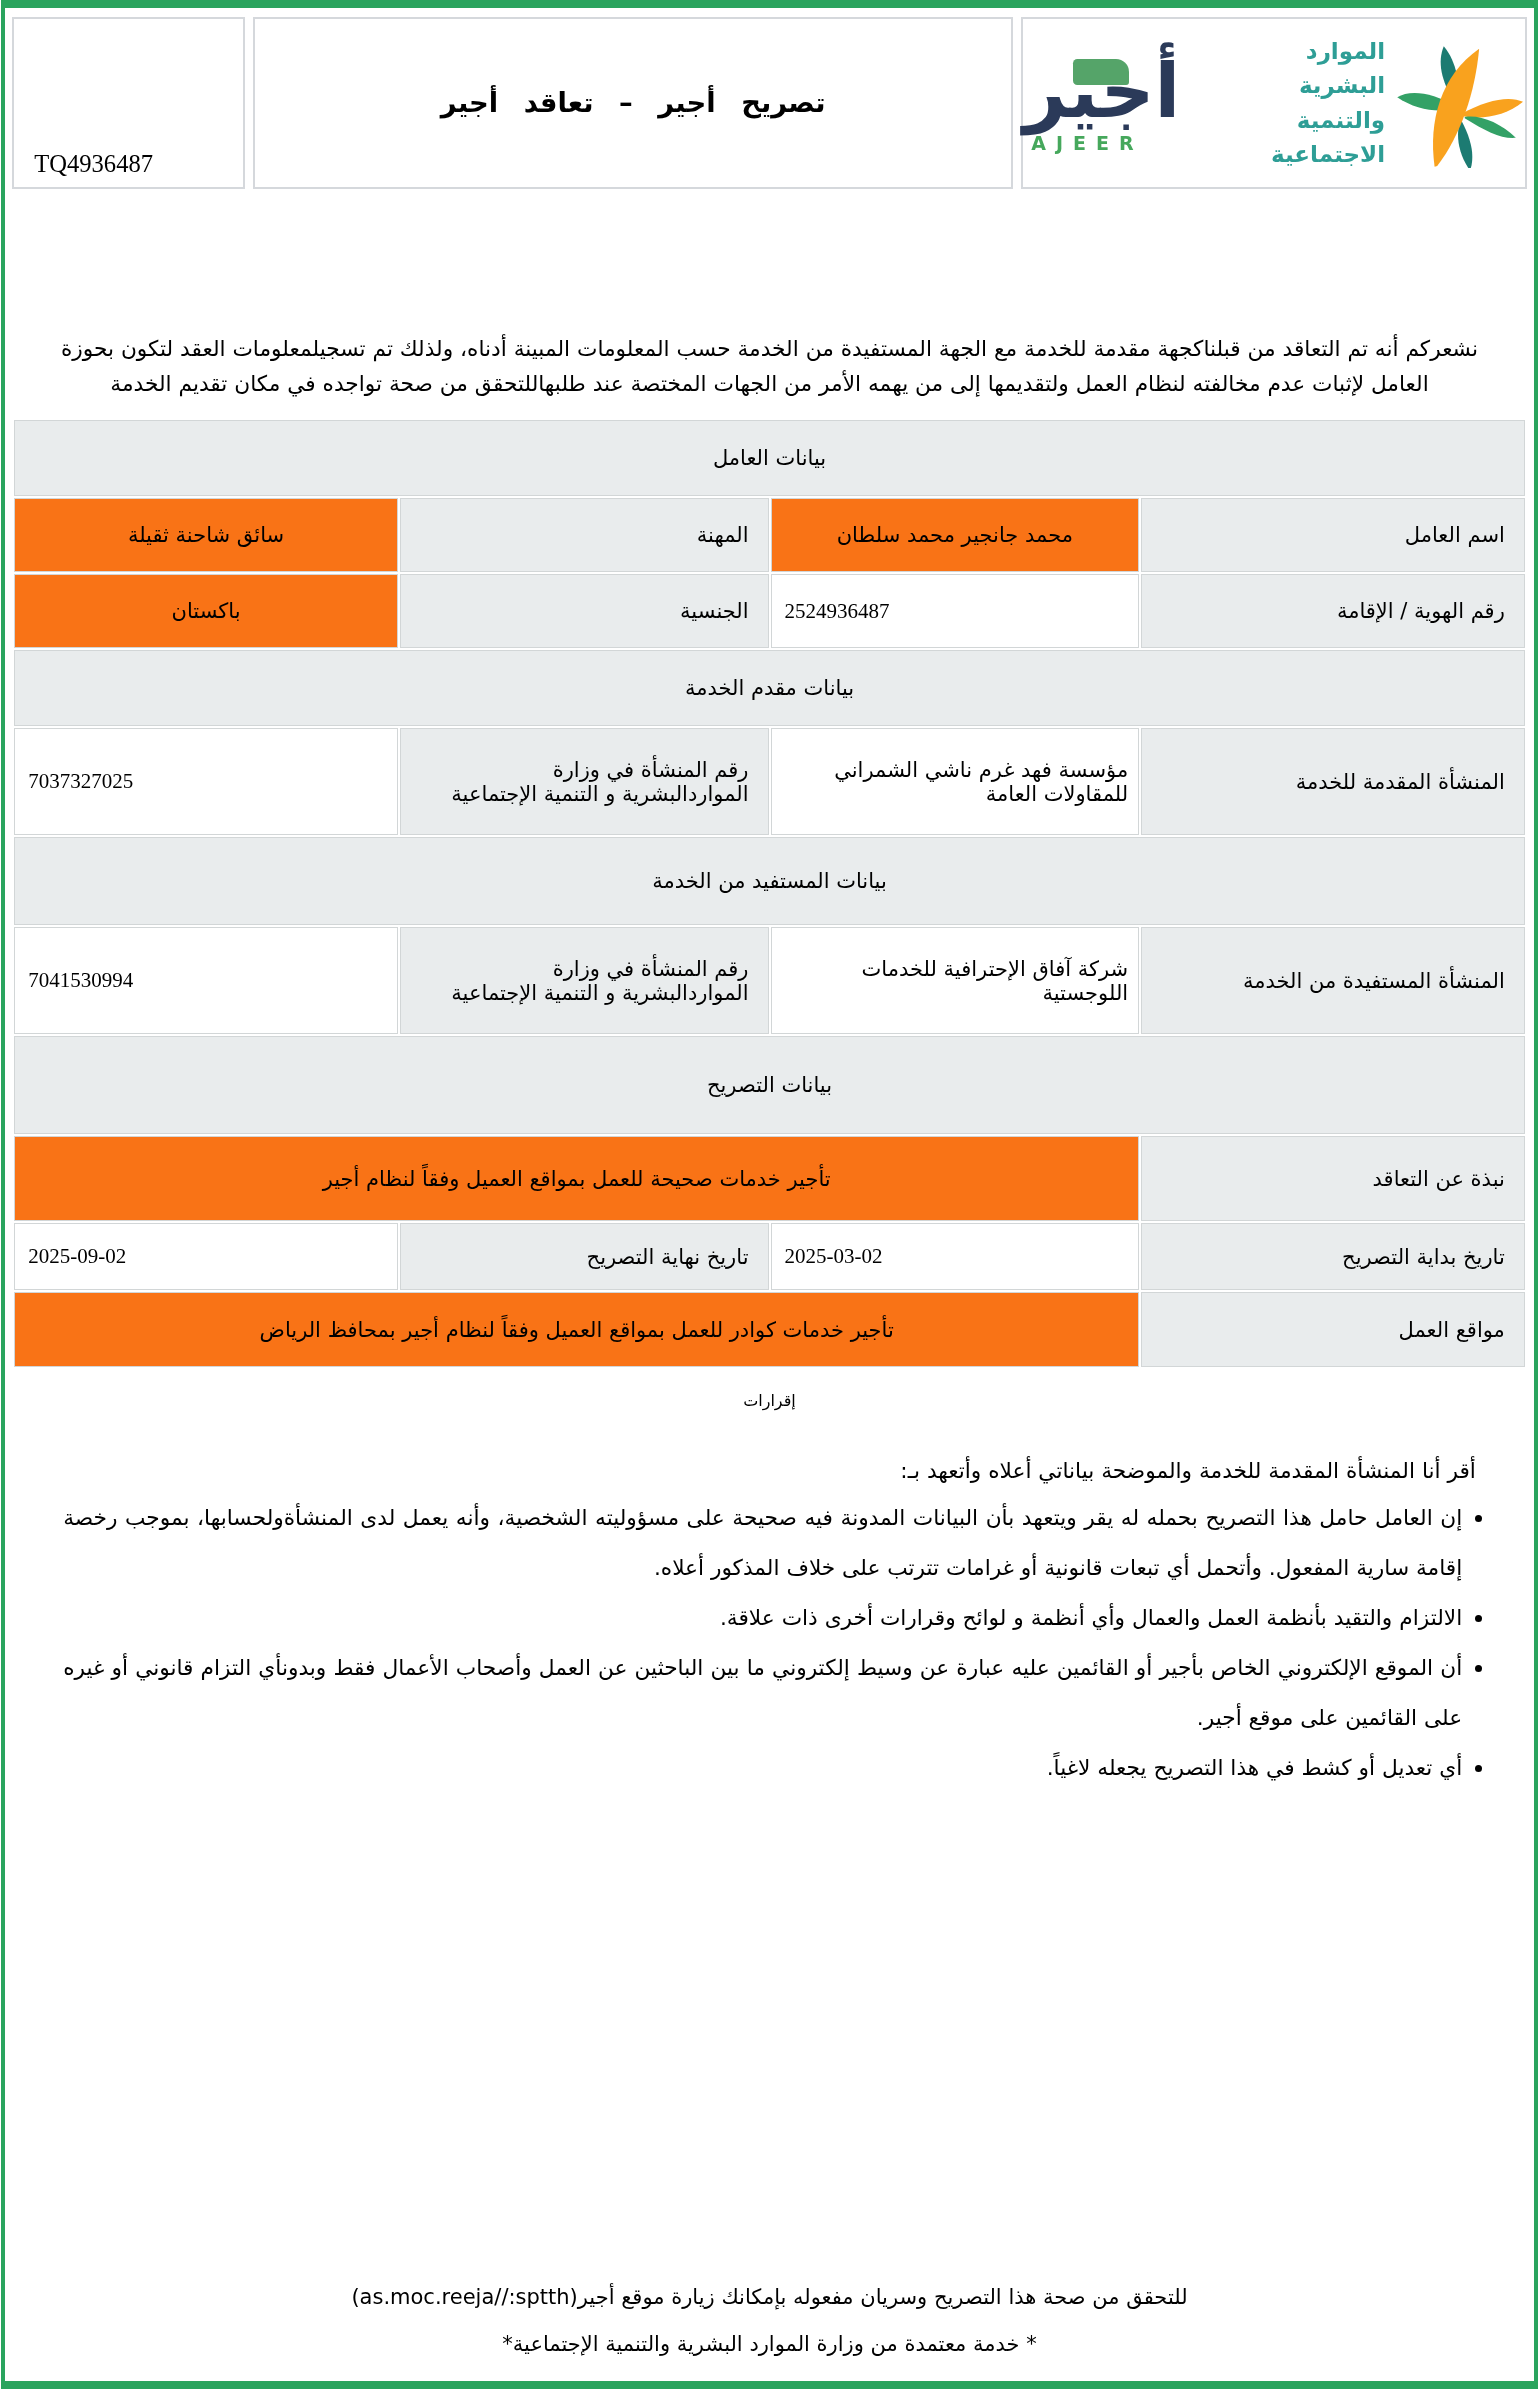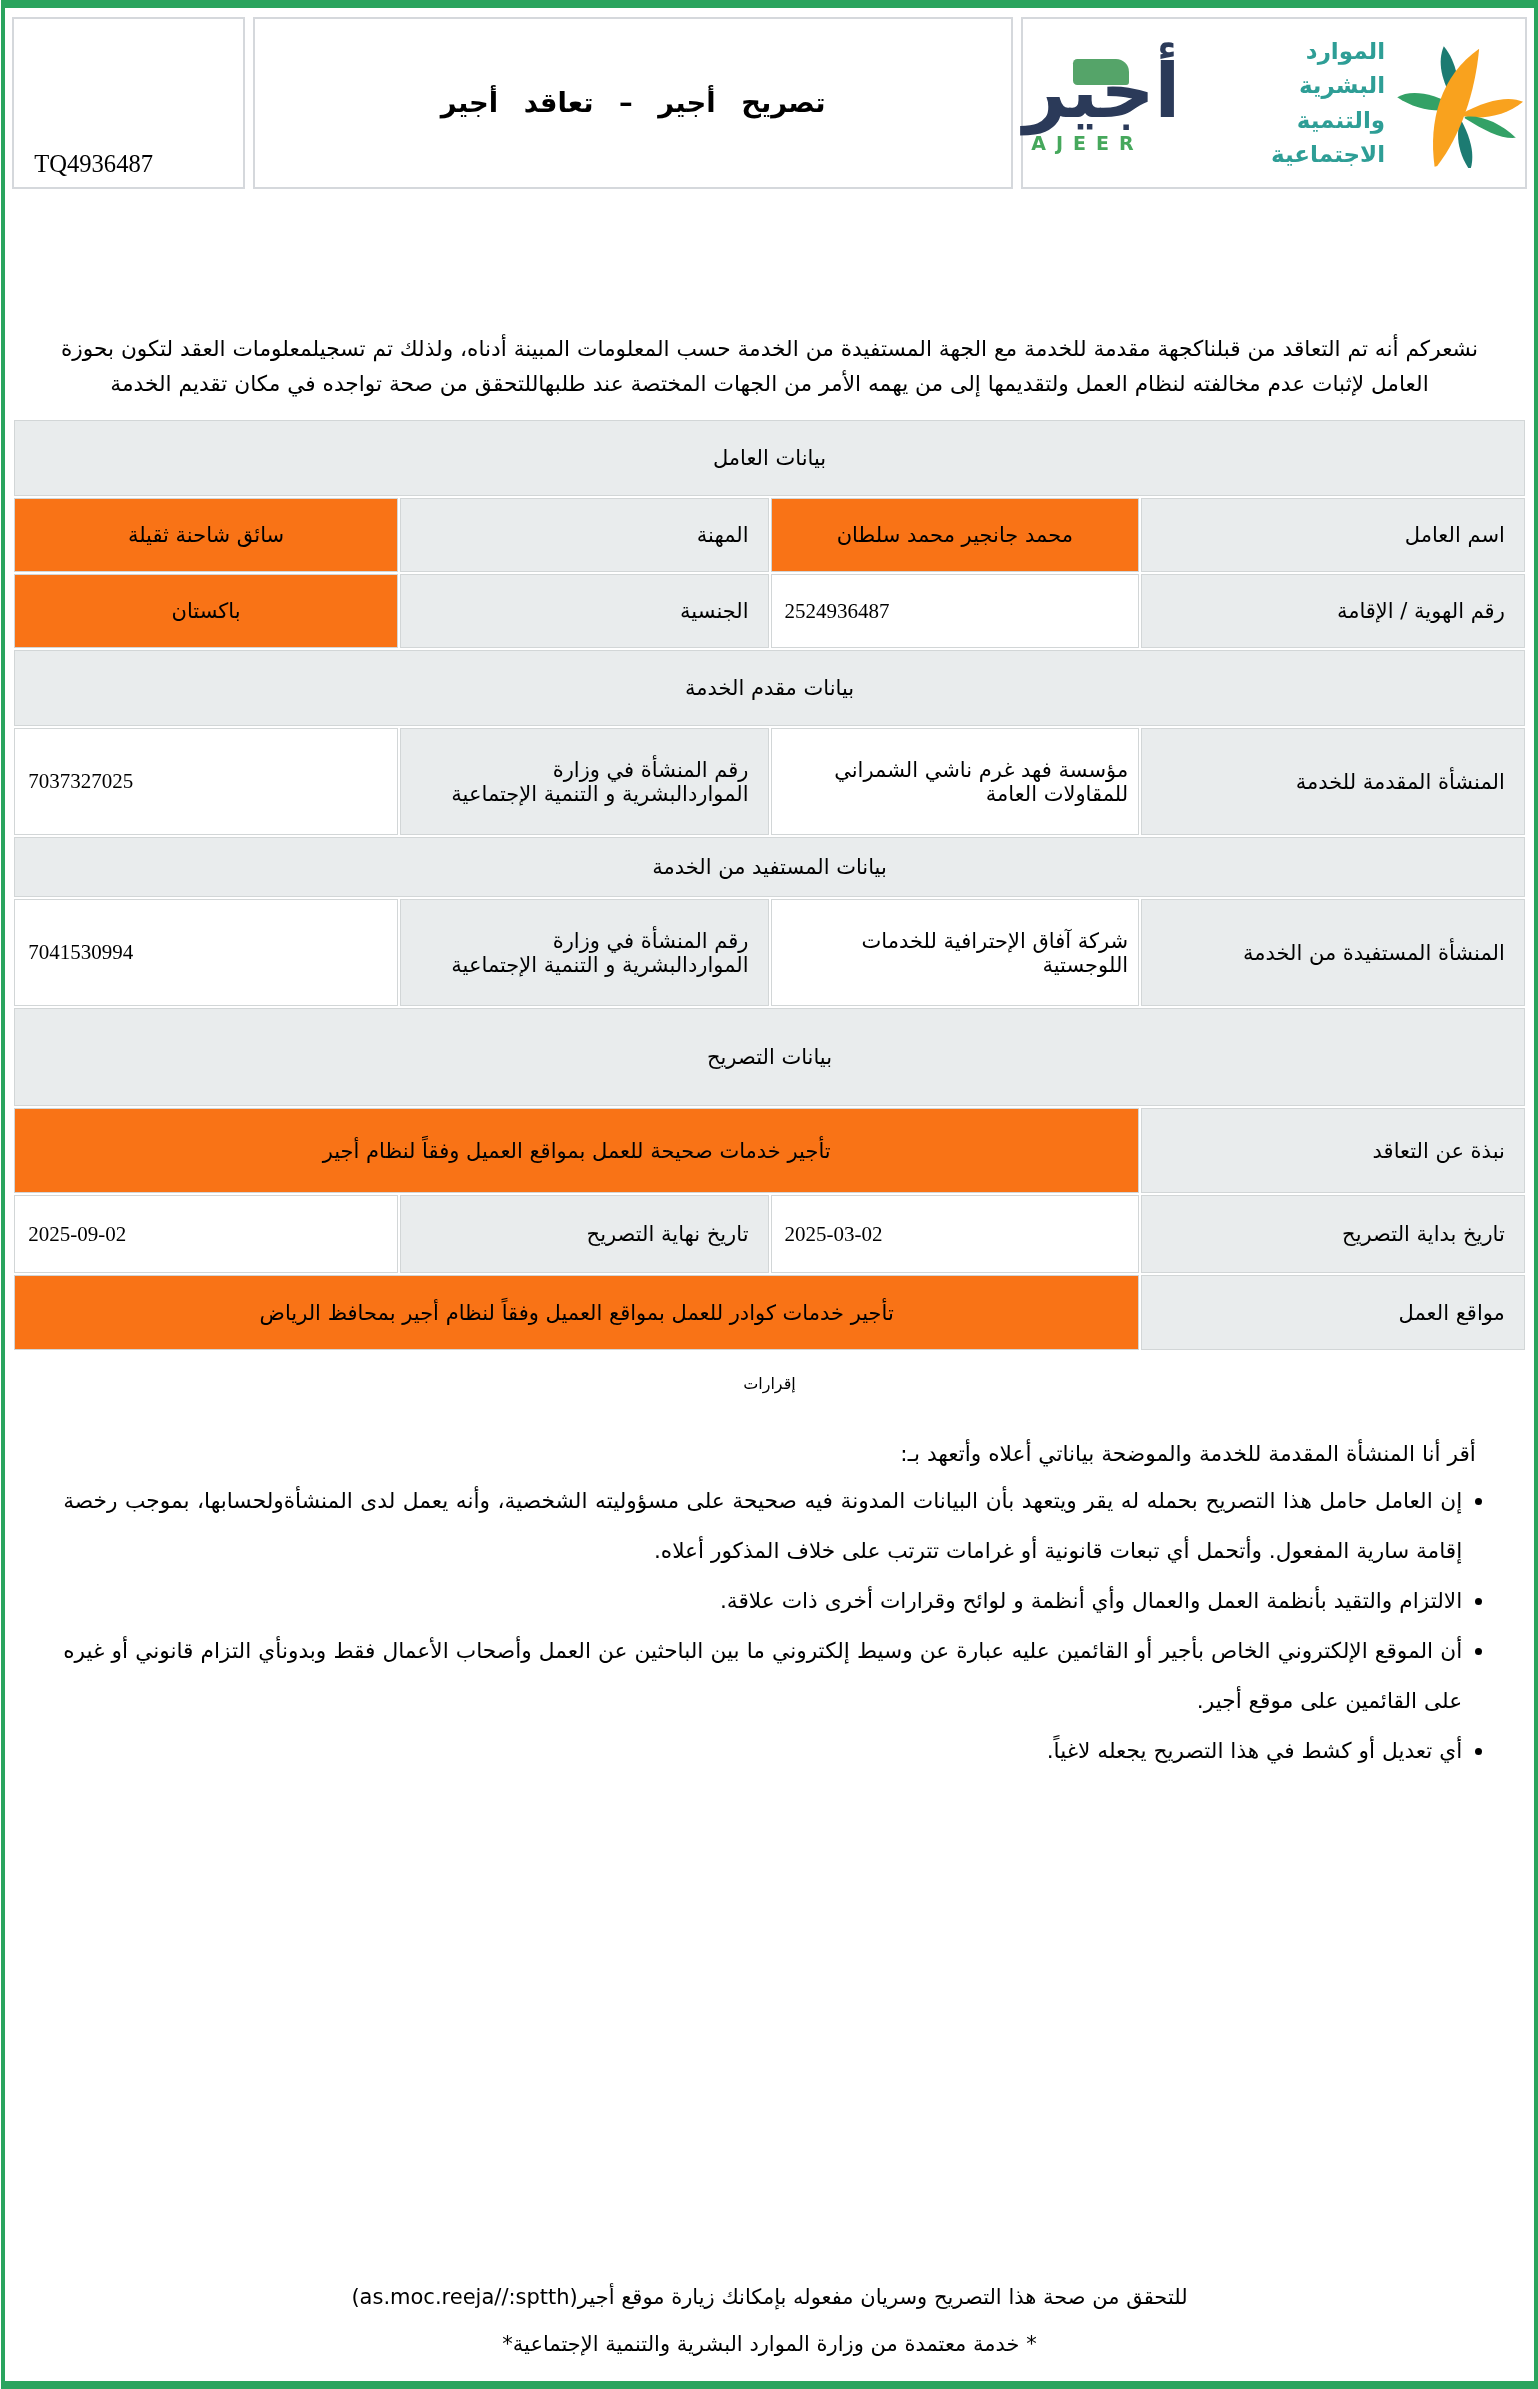--- a/index.html
+++ b/index.html
@@ -71,21 +71,21 @@
   td.lbl  { background: #e9eced; text-align: right; padding: 5.8px 19px; }
   td.val  { background: #f97316; text-align: center; padding: 5.8px 8.7px; }
   td.val-org { background: #ffffff; text-align: right; padding: 5.8px 10px; }
   td.num  {
     background: #ffffff; text-align: left; padding: 5.8px 13px;
     font-family: "Liberation Serif", serif; font-size: 23px; direction: ltr;
   }
   tr.r-worker td { height: 74px; }
   tr.r-org td { height: 107px; }
   tr.r-brief td { height: 85px; }
-  tr.r-dates td { height: 78px; margin-top: 21px; }
+  tr.r-dates td { height: 67px; margin-top: 21px; }
   tr.r-loc td { height: 75px; }
 
   
   .decl-title { text-align: center; font-size: 16px; margin-top: 22px; }
   .decl-intro { margin: 48px 51px 0; text-align: right; font-size: 21.7px; }
   ul.decl-list {
     margin: 10px 40px 0 51px;
     padding-right: 24.6px;
     font-size: 21.7px;
     line-height: 2.3;
@@ -167,21 +167,21 @@
   <tr>
     <td class="sec" colspan="4">بيانات مقدم الخدمة</td>
   </tr>
   <tr class="r-org">
     <td class="lbl">المنشأة المقدمة للخدمة</td>
     <td class="val-org">مؤسسة فهد غرم ناشي الشمراني للمقاولات العامة</td>
     <td class="lbl">رقم المنشأة في وزارة المواردالبشرية و التنمية الإجتماعية</td>
     <td class="num">7037327025</td>
   </tr>
   <tr>
-    <td class="sec" colspan="4" style="height:60px">بيانات المستفيد من الخدمة</td>
+    <td class="sec" colspan="4" style="height:88px">بيانات المستفيد من الخدمة</td>
   </tr>
   <tr class="r-org">
     <td class="lbl">المنشأة المستفيدة من الخدمة</td>
     <td class="val-org">شركة آفاق الإحترافية للخدمات اللوجستية</td>
     <td class="lbl">رقم المنشأة في وزارة المواردالبشرية و التنمية الإجتماعية</td>
     <td class="num">7041530994</td>
   </tr>
   <tr>
     <td class="sec tall" colspan="4">بيانات التصريح</td>
   </tr>

